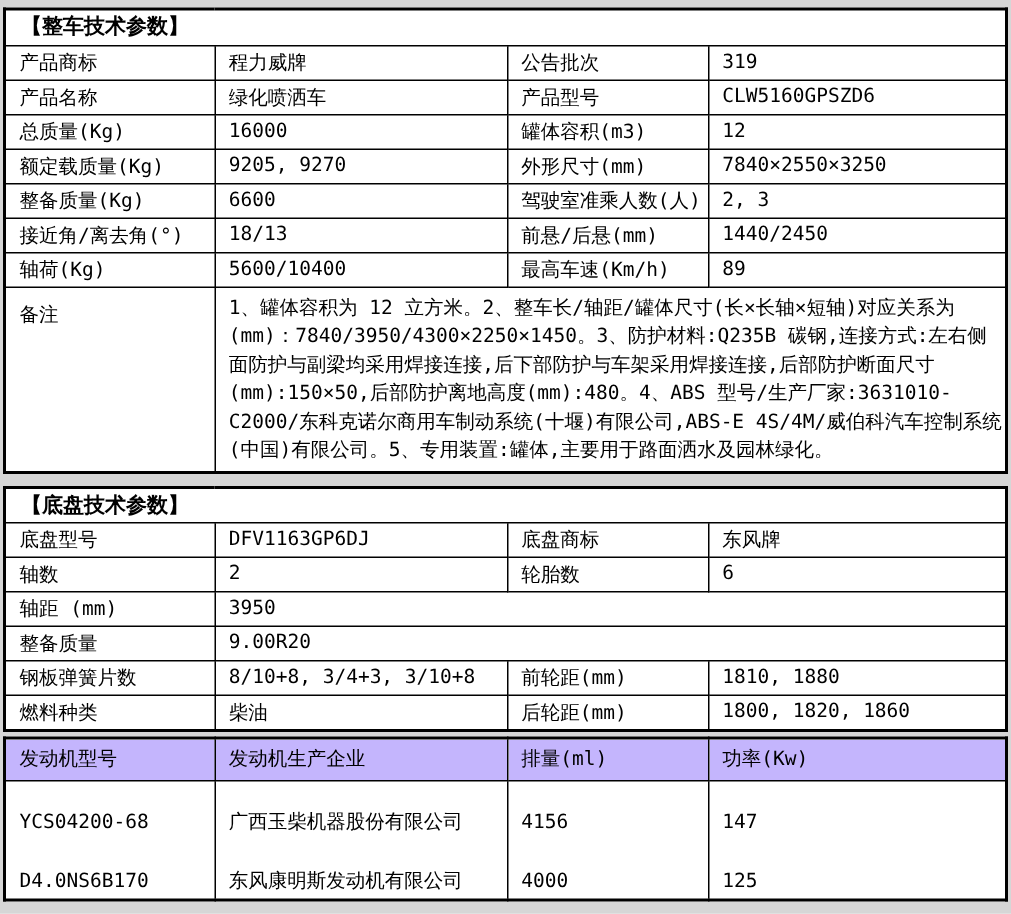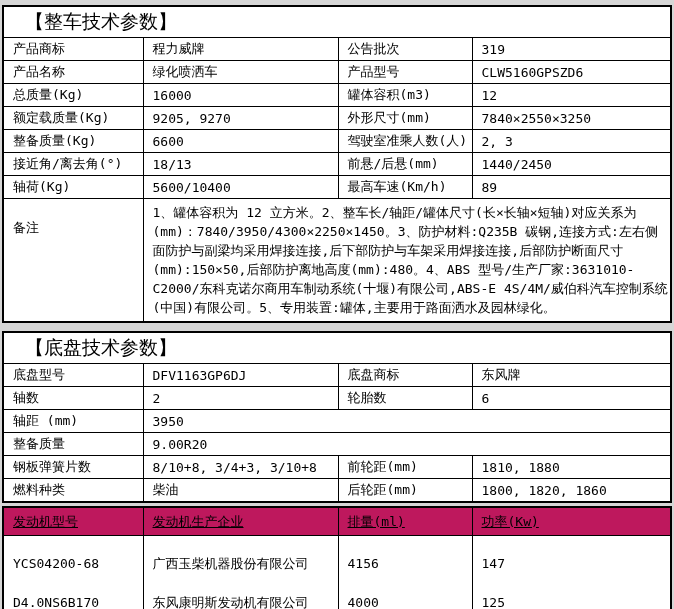--- a/index.html
+++ b/index.html
@@ -26,38 +26,37 @@
     padding: 2px 4px 2px 9px;
     overflow: hidden;
     white-space: nowrap;
     vertical-align: middle;
   }
   tr.data-row { height: 22px; }
   .t2 tr.data-row { height: 21px; }
   tr.section-row { height: 24px; }
   .t2 tr.section-row { height: 22px; }
   td.section-title {
-    font-weight: normal;
-    font-size: 19px;
-    padding-left: 21px;
-  }
-  td.remark-label { vertical-align: top; padding-top: 20px; }
+    font-weight: bold;
+    font-size: 14px;
+    padding-left: 10px;
+  }
+  td.remark-label { vertical-align: top; padding-top: 9px; }
   td.remark-text {
     white-space: normal;
     vertical-align: top;
     line-height: 19px;
     padding: 4px 0 4px 9px;
   }
   tr.remark-row { height: 118px; }
   .t2 { margin-top: 8px; }
   .t3 { margin-top: 3px; }
   .t3 thead td {
-    background: #be185d;
+    background: #c4b5fd;
     height: 23px;
-    text-decoration: underline;
   }
   .t3 tbody td {
     border-top: none;
     border-bottom: none;
     height: 21px;
     padding-top: 17px;
     padding-bottom: 1px;
   }
 </style>
 </head>

